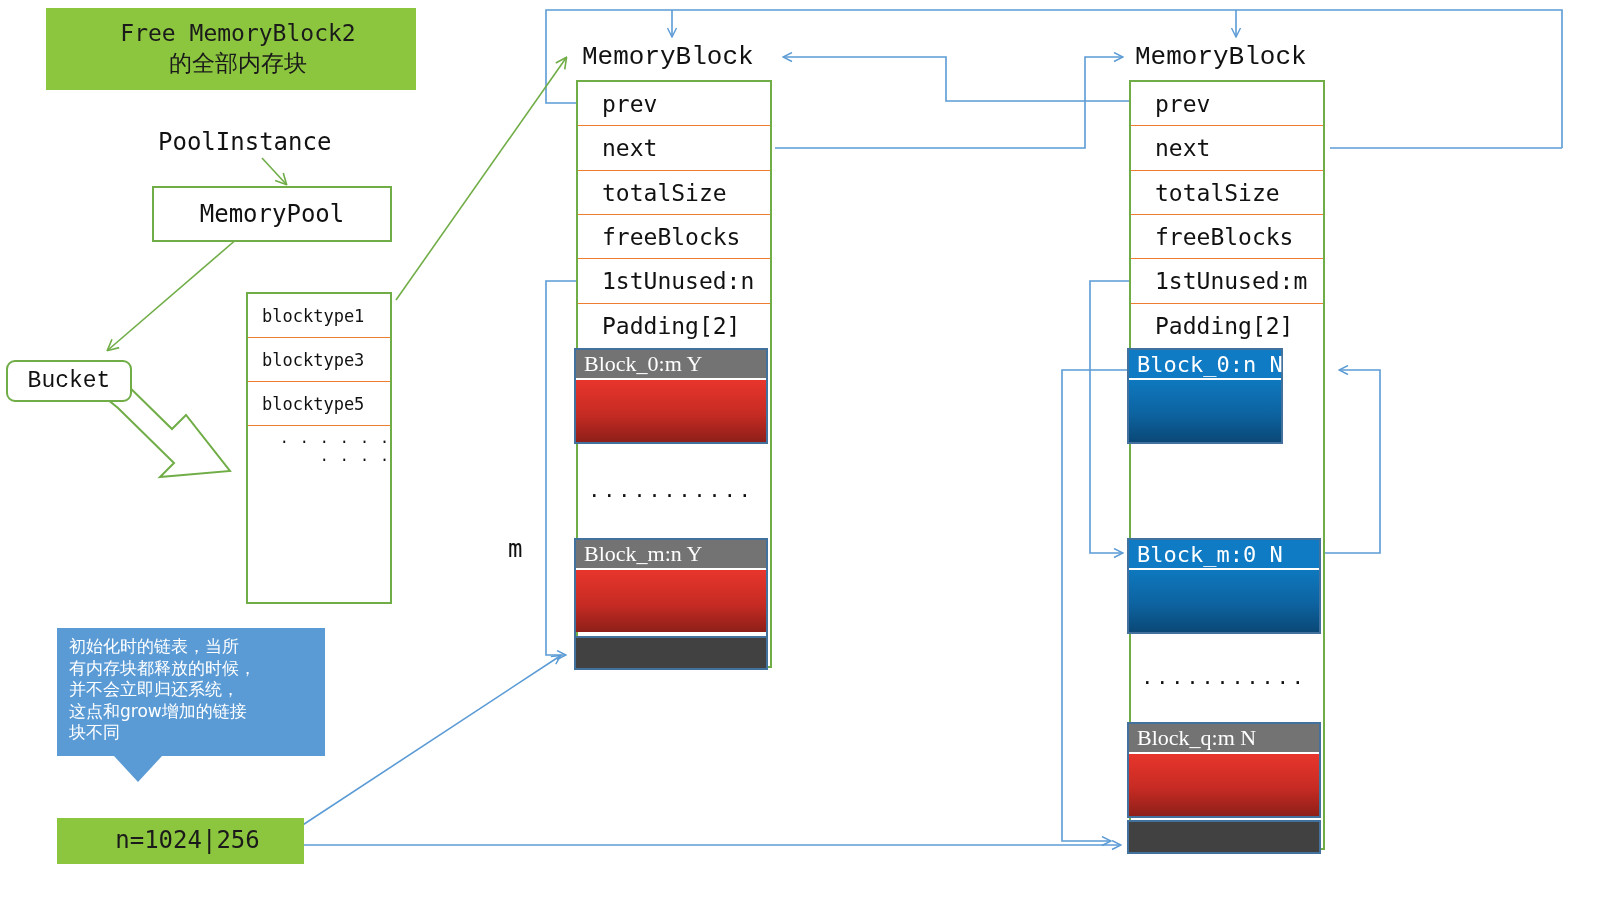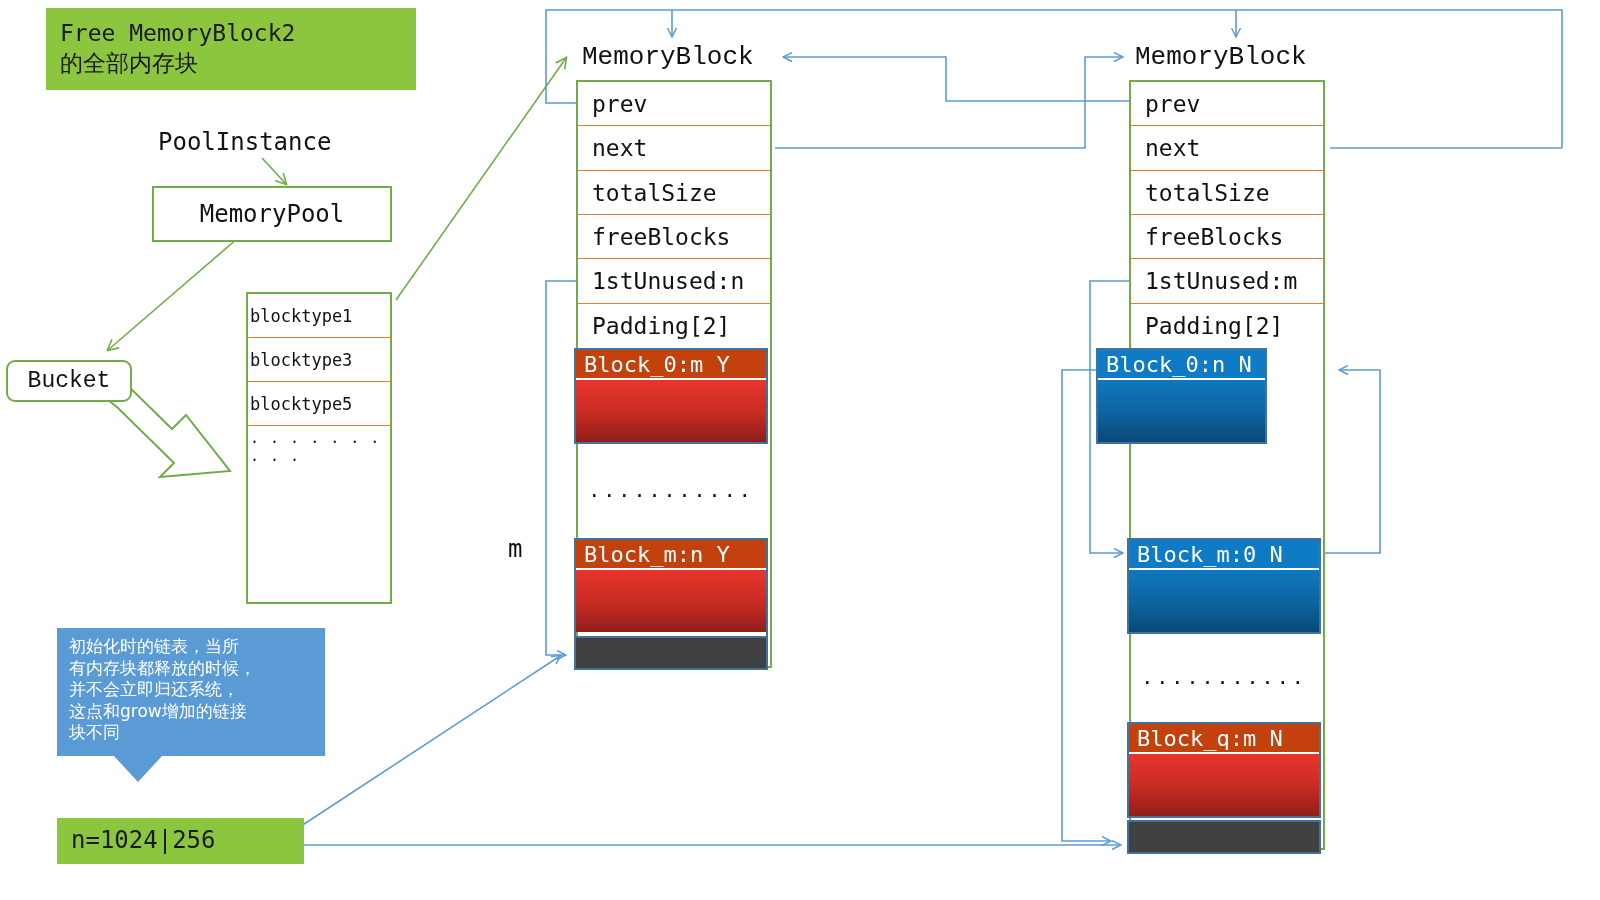--- a/index.html
+++ b/index.html
@@ -4,55 +4,55 @@
 <style>
   html,body{margin:0;padding:0;background:#ffffff;}
   body{width:1600px;height:900px;position:relative;overflow:hidden;
        font-family:"DejaVu Sans Mono","Liberation Mono",monospace;}
   .stage{position:absolute;left:0;top:0;width:1600px;height:900px;}
   svg.wires{position:absolute;left:0;top:0;width:1600px;height:900px;pointer-events:none;}
 
   
   .banner{position:absolute;background:#8CC63F;color:#1a1a1a;
           font-family:"DejaVu Sans Mono","Liberation Mono",monospace;
-          display:flex;flex-direction:column;justify-content:center;}
+          display:flex;flex-direction:column;justify-content:center;align-items:center;}
   .banner .ln{line-height:1.30;white-space:pre;}
 
   
   .obox{position:absolute;border:2px solid #70AD47;background:#fff;
         display:flex;align-items:center;justify-content:center;color:#111;
         font-family:"DejaVu Sans Mono","Liberation Mono",monospace;}
   .obox.round{border-radius:9px;}
 
   .plainlabel{position:absolute;color:#111;white-space:pre;
         font-family:"DejaVu Sans Mono","Liberation Mono",monospace;}
 
   
   .typelist{position:absolute;border:2px solid #70AD47;background:#fff;box-sizing:border-box;}
   .typelist .row{box-sizing:border-box;display:flex;align-items:center;
-        padding-left:2px;color:#111;border-bottom:1px solid #ED7D31;
-        font-family:"DejaVu Sans Mono","Liberation Mono",monospace;font-size:17px;}
+        padding-left:14px;color:#111;border-bottom:1px solid #ED7D31;
+        font-family:"DejaVu Sans Mono","Liberation Mono",monospace;font-size:17px;text-align:right;}
   .typelist .row:last-child{border-bottom:none;}
 
   
   .mbtitle{position:absolute;color:#111;white-space:pre;font-size:26px;
         font-family:Liberation Mono, monospace;}
   .struct{position:absolute;border:2px solid #70AD47;background:#fff;box-sizing:border-box;}
-  .field{box-sizing:border-box;display:flex;align-items:center;padding-left:14px;
+  .field{box-sizing:border-box;display:flex;align-items:center;padding-left:24px;
         color:#111;border-bottom:1px solid #ED7D31;font-size:23px;
         font-family:"DejaVu Sans Mono","Liberation Mono",monospace;}
 
   
   .cell{position:absolute;box-sizing:border-box;border:2px solid #41719C;}
   .cell .hd{box-sizing:border-box;height:30px;display:flex;align-items:center;
         padding-left:8px;color:#ffffff;font-size:22px;white-space:pre;
         border-bottom:2px solid #ffffff;
         font-family:"DejaVu Sans Mono","Liberation Mono",monospace;}
   .cell .body{box-sizing:border-box;}
-  .cell.red .hd{background:#c2410c;}
+  .cell.red .hd{background:#737373;font-family:Liberation Serif, serif;}
   .cell.red .body{background:linear-gradient(180deg,#E8352C 0%,#C62B23 55%,#8E1F19 100%);}
   .cell.blue .hd{background:#0F7BC4;}
   .cell.blue .body{background:linear-gradient(180deg,#0E78BE 0%,#0D63A0 55%,#0A4876 100%);}
   .cell.dark{background:#414141;}
 
   .ellipsis{position:absolute;color:#111;letter-spacing:3px;font-size:20px;
         text-align:center;font-family:"DejaVu Sans Mono","Liberation Mono",monospace;}
 
   
   .callout{position:absolute;background:#5B9BD5;color:#fff;box-sizing:border-box;
@@ -179,21 +179,21 @@
 
   <div class="struct" style="left:1129px;top:80px;width:196px;height:770px;">
     <div class="field" style="height:44px;">prev</div>
     <div class="field" style="height:45px;">next</div>
     <div class="field" style="height:44px;">totalSize</div>
     <div class="field" style="height:44px;">freeBlocks</div>
     <div class="field" style="height:45px;">1stUnused:m</div>
     <div class="field" style="height:44px;border-bottom:none;">Padding[2]</div>
   </div>
 
-  <div class="cell blue" style="left:1096px;top:348px;width:171px;height:96px;">
+  <div class="cell blue" style="left:1127px;top:348px;width:156px;height:96px;">
     <div class="hd">Block_0:n N</div>
     <div class="body" style="height:62px;"></div>
   </div>
   <div class="cell blue" style="left:1127px;top:538px;width:194px;height:96px;">
     <div class="hd">Block_m:0 N</div>
     <div class="body" style="height:62px;"></div>
   </div>
   <div class="ellipsis" style="left:1127px;top:665px;width:194px;">...........</div>
   <div class="cell red" style="left:1127px;top:722px;width:194px;height:96px;">
     <div class="hd">Block_q:m N</div>

